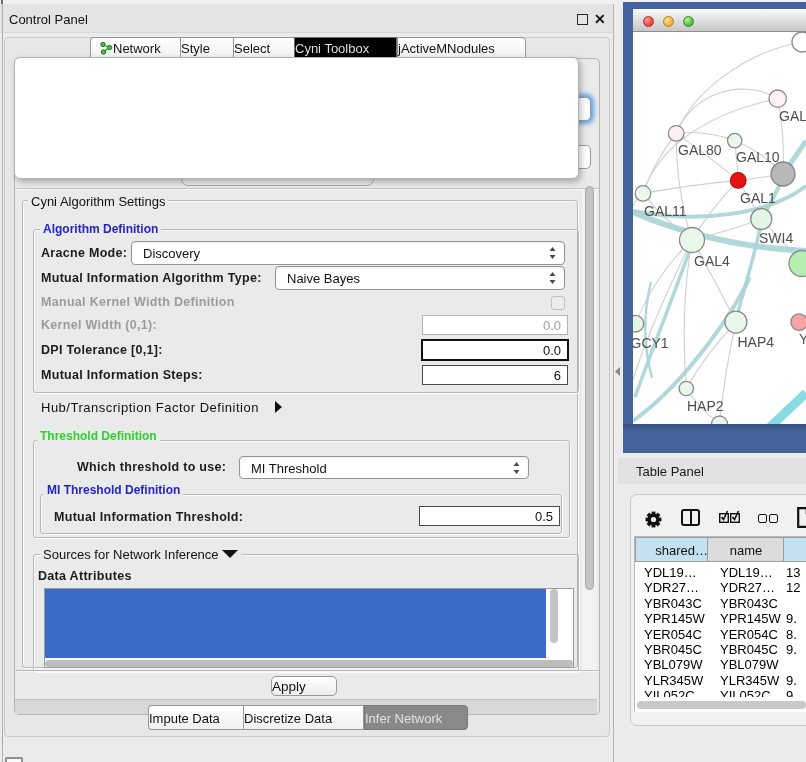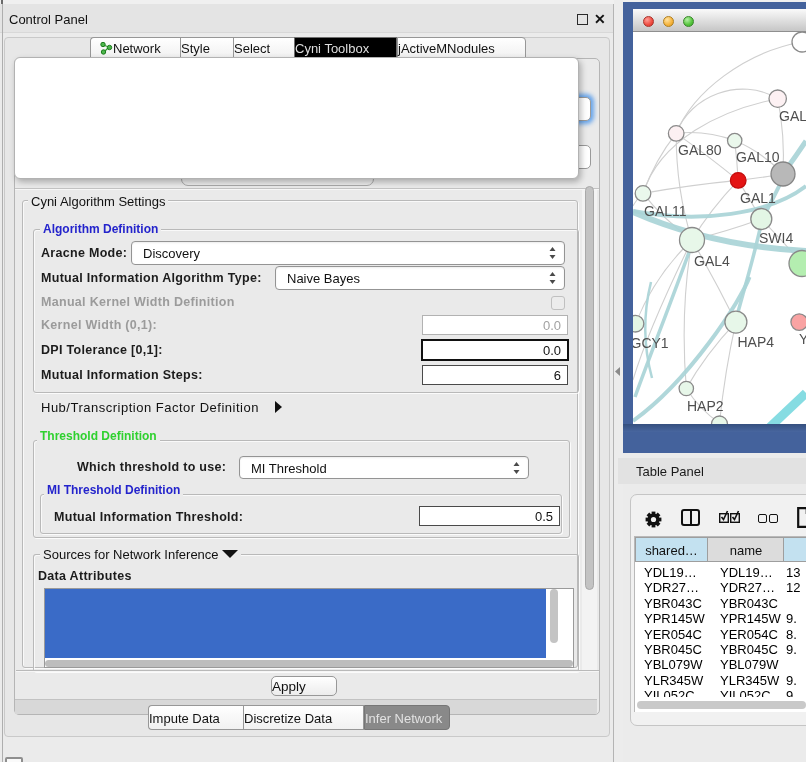--- a/index.html
+++ b/index.html
@@ -161,21 +161,21 @@
   </div>
 
   <div class="a" style="left:15px;top:699px;width:582px;height:14px;background:#d8d8d8;border-top:1px solid #c2c2c2"></div>
   <div class="a" style="left:148px;top:705px;width:322px;height:25px">
     <div class="tab" style="left:0;width:95px;border-radius:4px 0 0 4px;border-right:none">
         <span class="tabtxt">Impute Data</span>
       </div>
     <div class="tab" style="left:95px;width:121px">
         <span class="tabtxt">Discretize Data</span>
       </div>
-    <div class="tab" style="left:216px;width:86px;background:#898989;border-color:#767676;border-radius:0 4px 4px 0;color:#e2e2e2">
+    <div class="tab" style="left:216px;width:104px;background:#898989;border-color:#767676;border-radius:0 4px 4px 0;color:#e2e2e2">
         <span class="tabtxt">Infer Network</span>
       </div>
   </div>
 
   <div class="a" style="left:5px;top:757px;width:18px;height:14px;background:#fafafa;border:2px solid #8f8f8f;border-radius:2px;box-sizing:border-box"></div>
 
   <div class="a" style="left:614px;top:0;width:9px;height:762px;background:#ececec"></div>
   <svg class="a" style="left:614px;top:367px" width="7" height="9" viewBox="0 0 7 9">
       <path d="M6 0 L1 4.5 L6 9 Z" fill="#8a8a8a"></path>
     </svg>
@@ -292,21 +292,21 @@
   <div class="a" style="left:769px;top:514px;width:8.5px;height:8.5px;border:1.4px solid #111;border-radius:2px;box-sizing:border-box"></div>
   <svg class="a" style="left:797px;top:507px" width="16" height="21" viewBox="0 0 16 21">
     <path d="M1.2 1.2 H10 L14.8 6 V19.8 H1.2 Z" fill="none" stroke="#111" stroke-width="2.2"></path>
     <path d="M9.5 1.2 V6.3 H14.8" fill="none" stroke="#111" stroke-width="1.6"></path>
   </svg>
 
   <div class="a" style="left:634px;top:536px;width:172px;height:176px;background:#fff;border:1px solid #b9b9b9;border-right:none;box-sizing:border-box"></div>
   <div class="a" style="left:635px;top:537px;width:73px;height:25px;background:#c3e1f0;border:1px solid #9e9e9e;box-sizing:border-box"></div>
   <div class="a" style="left:708px;top:537px;width:76px;height:25px;background:#dcdcdc;border:1px solid #9e9e9e;border-left:none;box-sizing:border-box"></div>
   <div class="a" style="left:784px;top:537px;width:22px;height:25px;background:#c3e1f0;border:1px solid #9e9e9e;border-left:none;border-right:none;box-sizing:border-box"></div>
-  <div class="a" style="left:635px;top:543px;width:73px;text-align:center;font-size:13px;color:#111">shared…</div>
+  <div class="a" style="left:635px;top:543px;width:73px;text-align:right;font-size:13px;color:#111">shared…</div>
   <div class="a" style="left:708px;top:543px;width:76px;text-align:center;font-size:13px;color:#111">name</div>
   <div class="a" style="left:644px;top:565px;font-size:13px;color:#000;line-height:15.4px;white-space:pre">YDL19…
 YDR27…
 YBR043C
 YPR145W
 YER054C
 YBR045C
 YBL079W
 YLR345W
 YIL052C</div>

